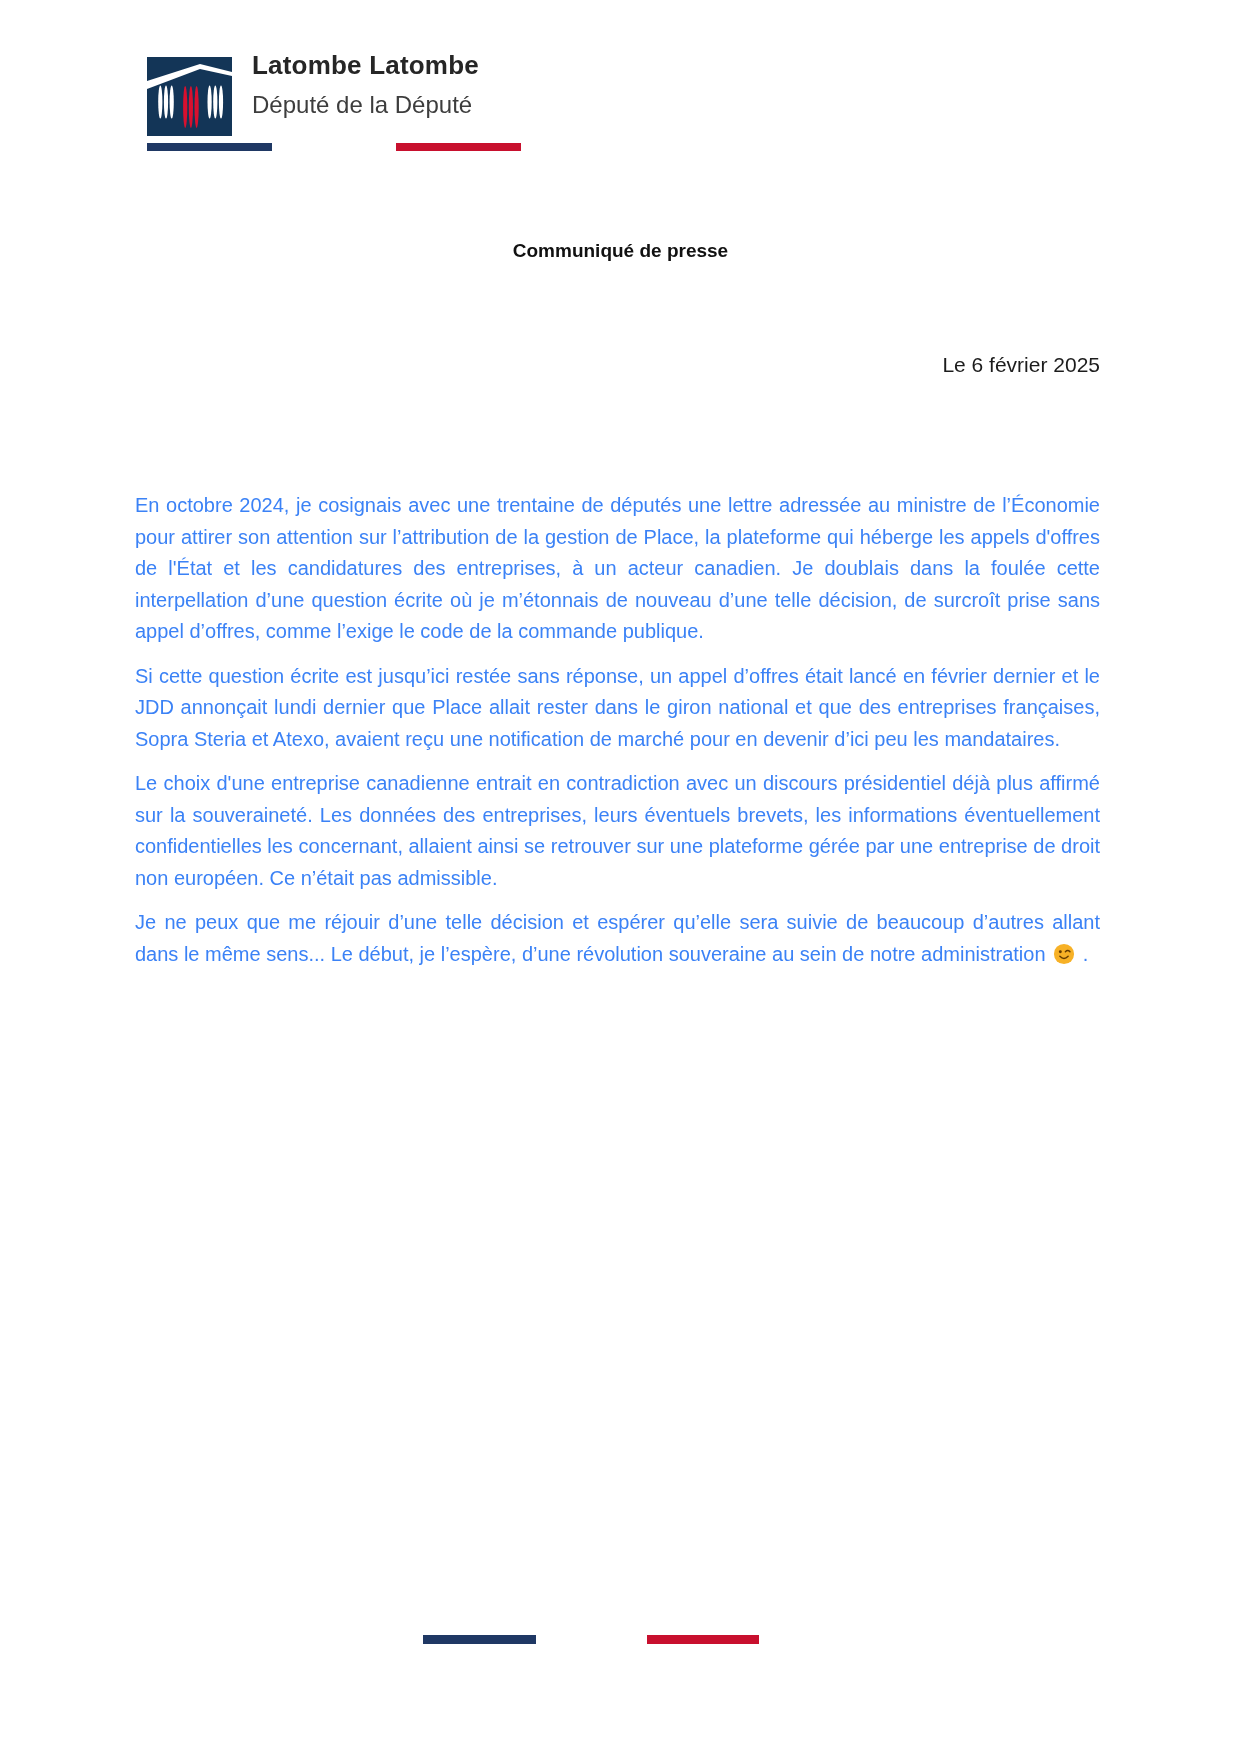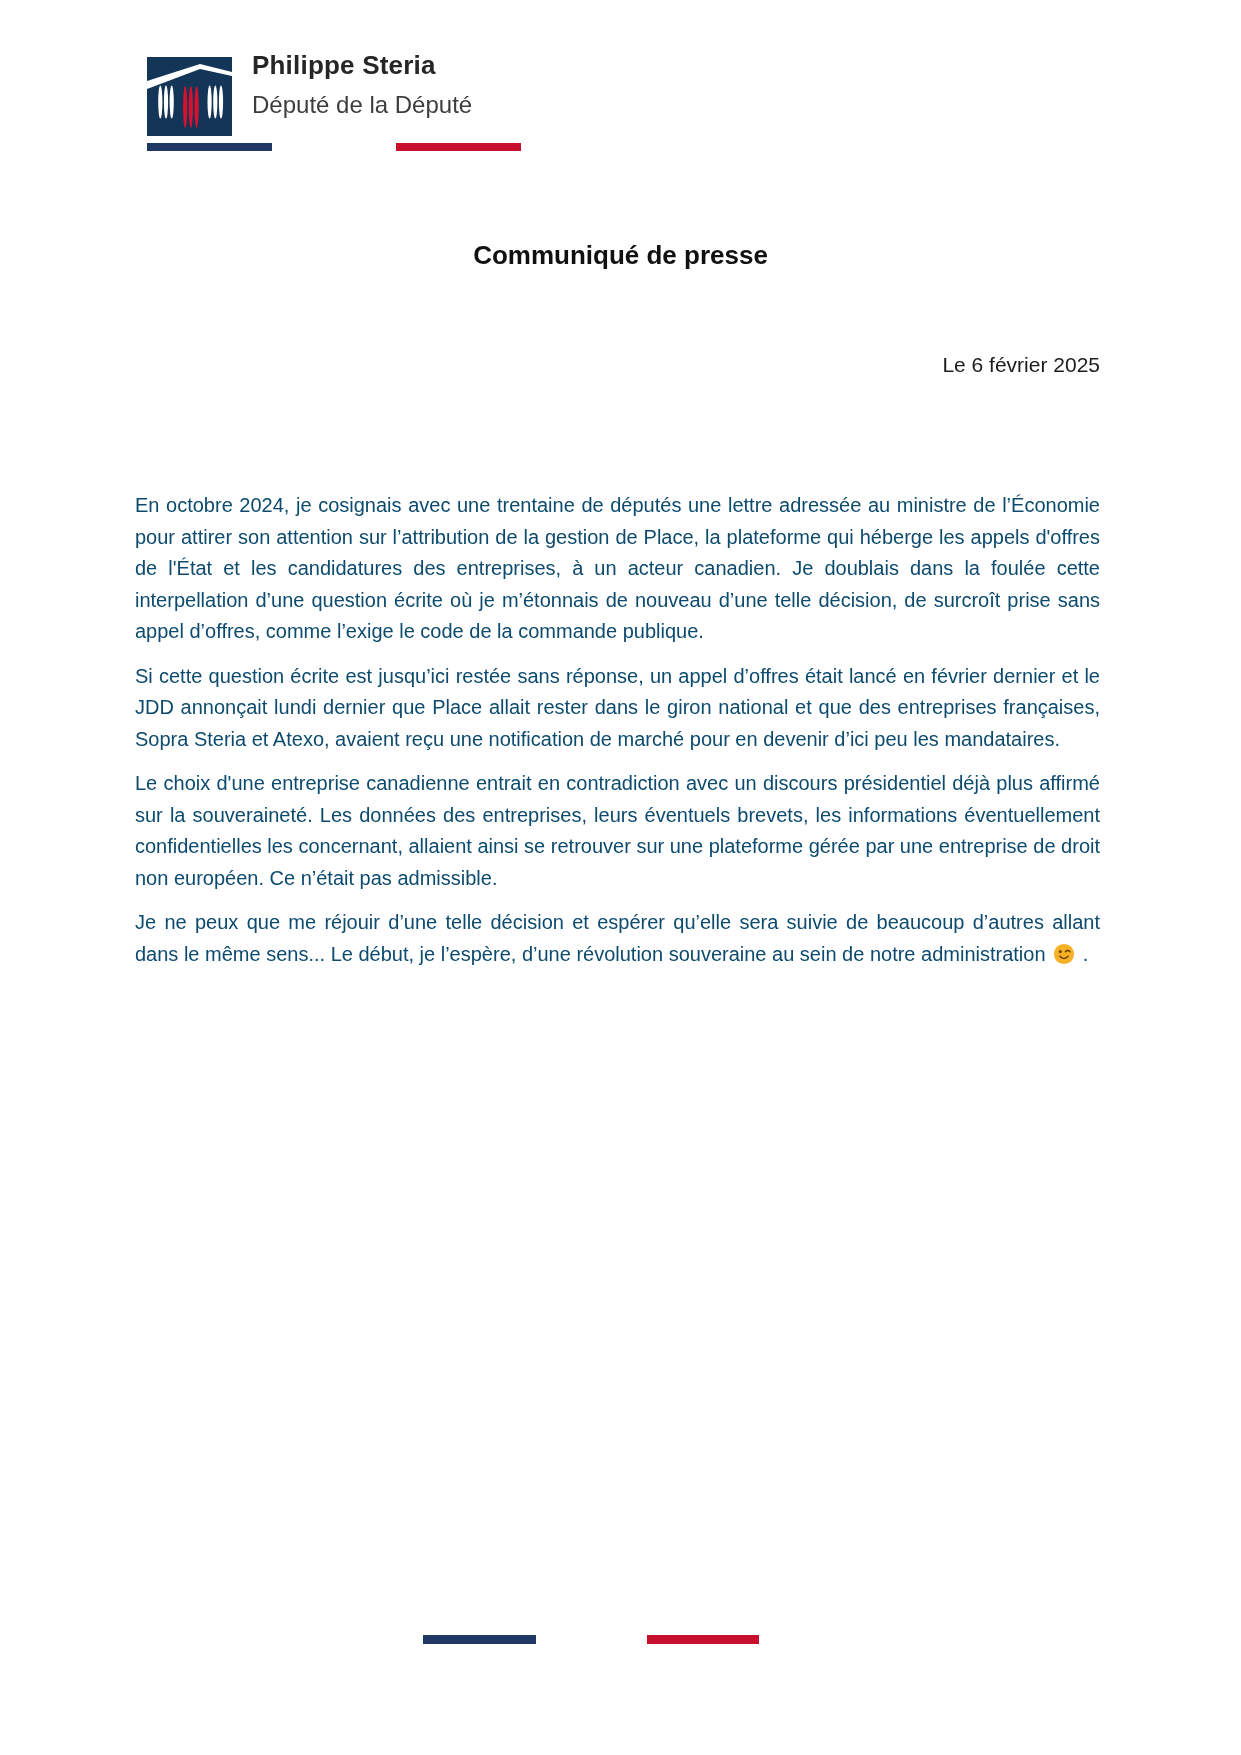--- a/index.html
+++ b/index.html
@@ -58,42 +58,42 @@
   .hdr-bar-navy { left: 147px; top: 143px; width: 125px; }
   .hdr-bar-red  { left: 396px; top: 143px; width: 125px; }
 
   
   .doc-title {
     position: absolute;
     left: 0;
     top: 240px;
     width: 1241px;
     text-align: center;
-    font-size: 26px;
+    font-size: 19px;
     font-weight: 700;
     color: #111111;
   }
   .doc-date {
     position: absolute;
     left: 135px;
     top: 338px;
     width: 965px;
     text-align: right;
     font-size: 21px;
     color: #1c1c1c;
     margin-top: 15px;
   }
   .body {
     position: absolute;
     left: 135px;
     top: 490px;
     width: 965px;
     font-size: 20px;
     line-height: 31.5px;
-    color: #0c4a6e;
+    color: #3b82f6;
     text-align: justify;
   }
   .body p { margin: 0 0 13px 0; }
 
   .emoji {
     display: inline-block;
     width: 22px;
     height: 22px;
     vertical-align: -4px;
     margin: 0 2px;
@@ -128,21 +128,21 @@
 
     <ellipse class="col-r" cx="38.2" cy="50" rx="2.1" ry="21"></ellipse>
     <ellipse class="col-r" cx="43.9" cy="50" rx="2.1" ry="21"></ellipse>
     <ellipse class="col-r" cx="49.6" cy="50" rx="2.1" ry="21"></ellipse>
 
     <ellipse class="col-w" cx="62.6" cy="45" rx="2.1" ry="16.5"></ellipse>
     <ellipse class="col-w" cx="68.3" cy="45" rx="2.1" ry="16.5"></ellipse>
     <ellipse class="col-w" cx="74.0" cy="45" rx="2.1" ry="16.5"></ellipse>
   </svg>
 
-  <div class="deputy-name">Philippe Steria</div>
+  <div class="deputy-name">Latombe Latombe</div>
   <div class="deputy-title">Député de la Député</div>
   <div class="bar navy hdr-bar-navy"></div>
   <div class="bar red hdr-bar-red"></div>
 
   <div class="doc-title">Communiqué de presse</div>
   <div class="doc-date">Le 6 février 2025</div>
 
   <div class="body">
       <p>En octobre 2024, je cosignais avec une trentaine de députés une lettre adressée au ministre de l’Économie pour attirer son attention sur l’attribution de la gestion de Place, la plateforme qui héberge les appels d'offres de l'État et les candidatures des entreprises, à un acteur canadien. Je doublais dans la foulée cette interpellation d’une question écrite où je m’étonnais de nouveau d’une telle décision, de surcroît prise sans appel d’offres, comme l’exige le code de la commande publique.</p>
       <p>Si cette question écrite est jusqu’ici restée sans réponse, un appel d’offres était lancé en février dernier et le JDD annonçait lundi dernier que Place allait rester dans le giron national et que des entreprises françaises, Sopra Steria et Atexo, avaient reçu une notification de marché pour en devenir d’ici peu les mandataires.</p>

